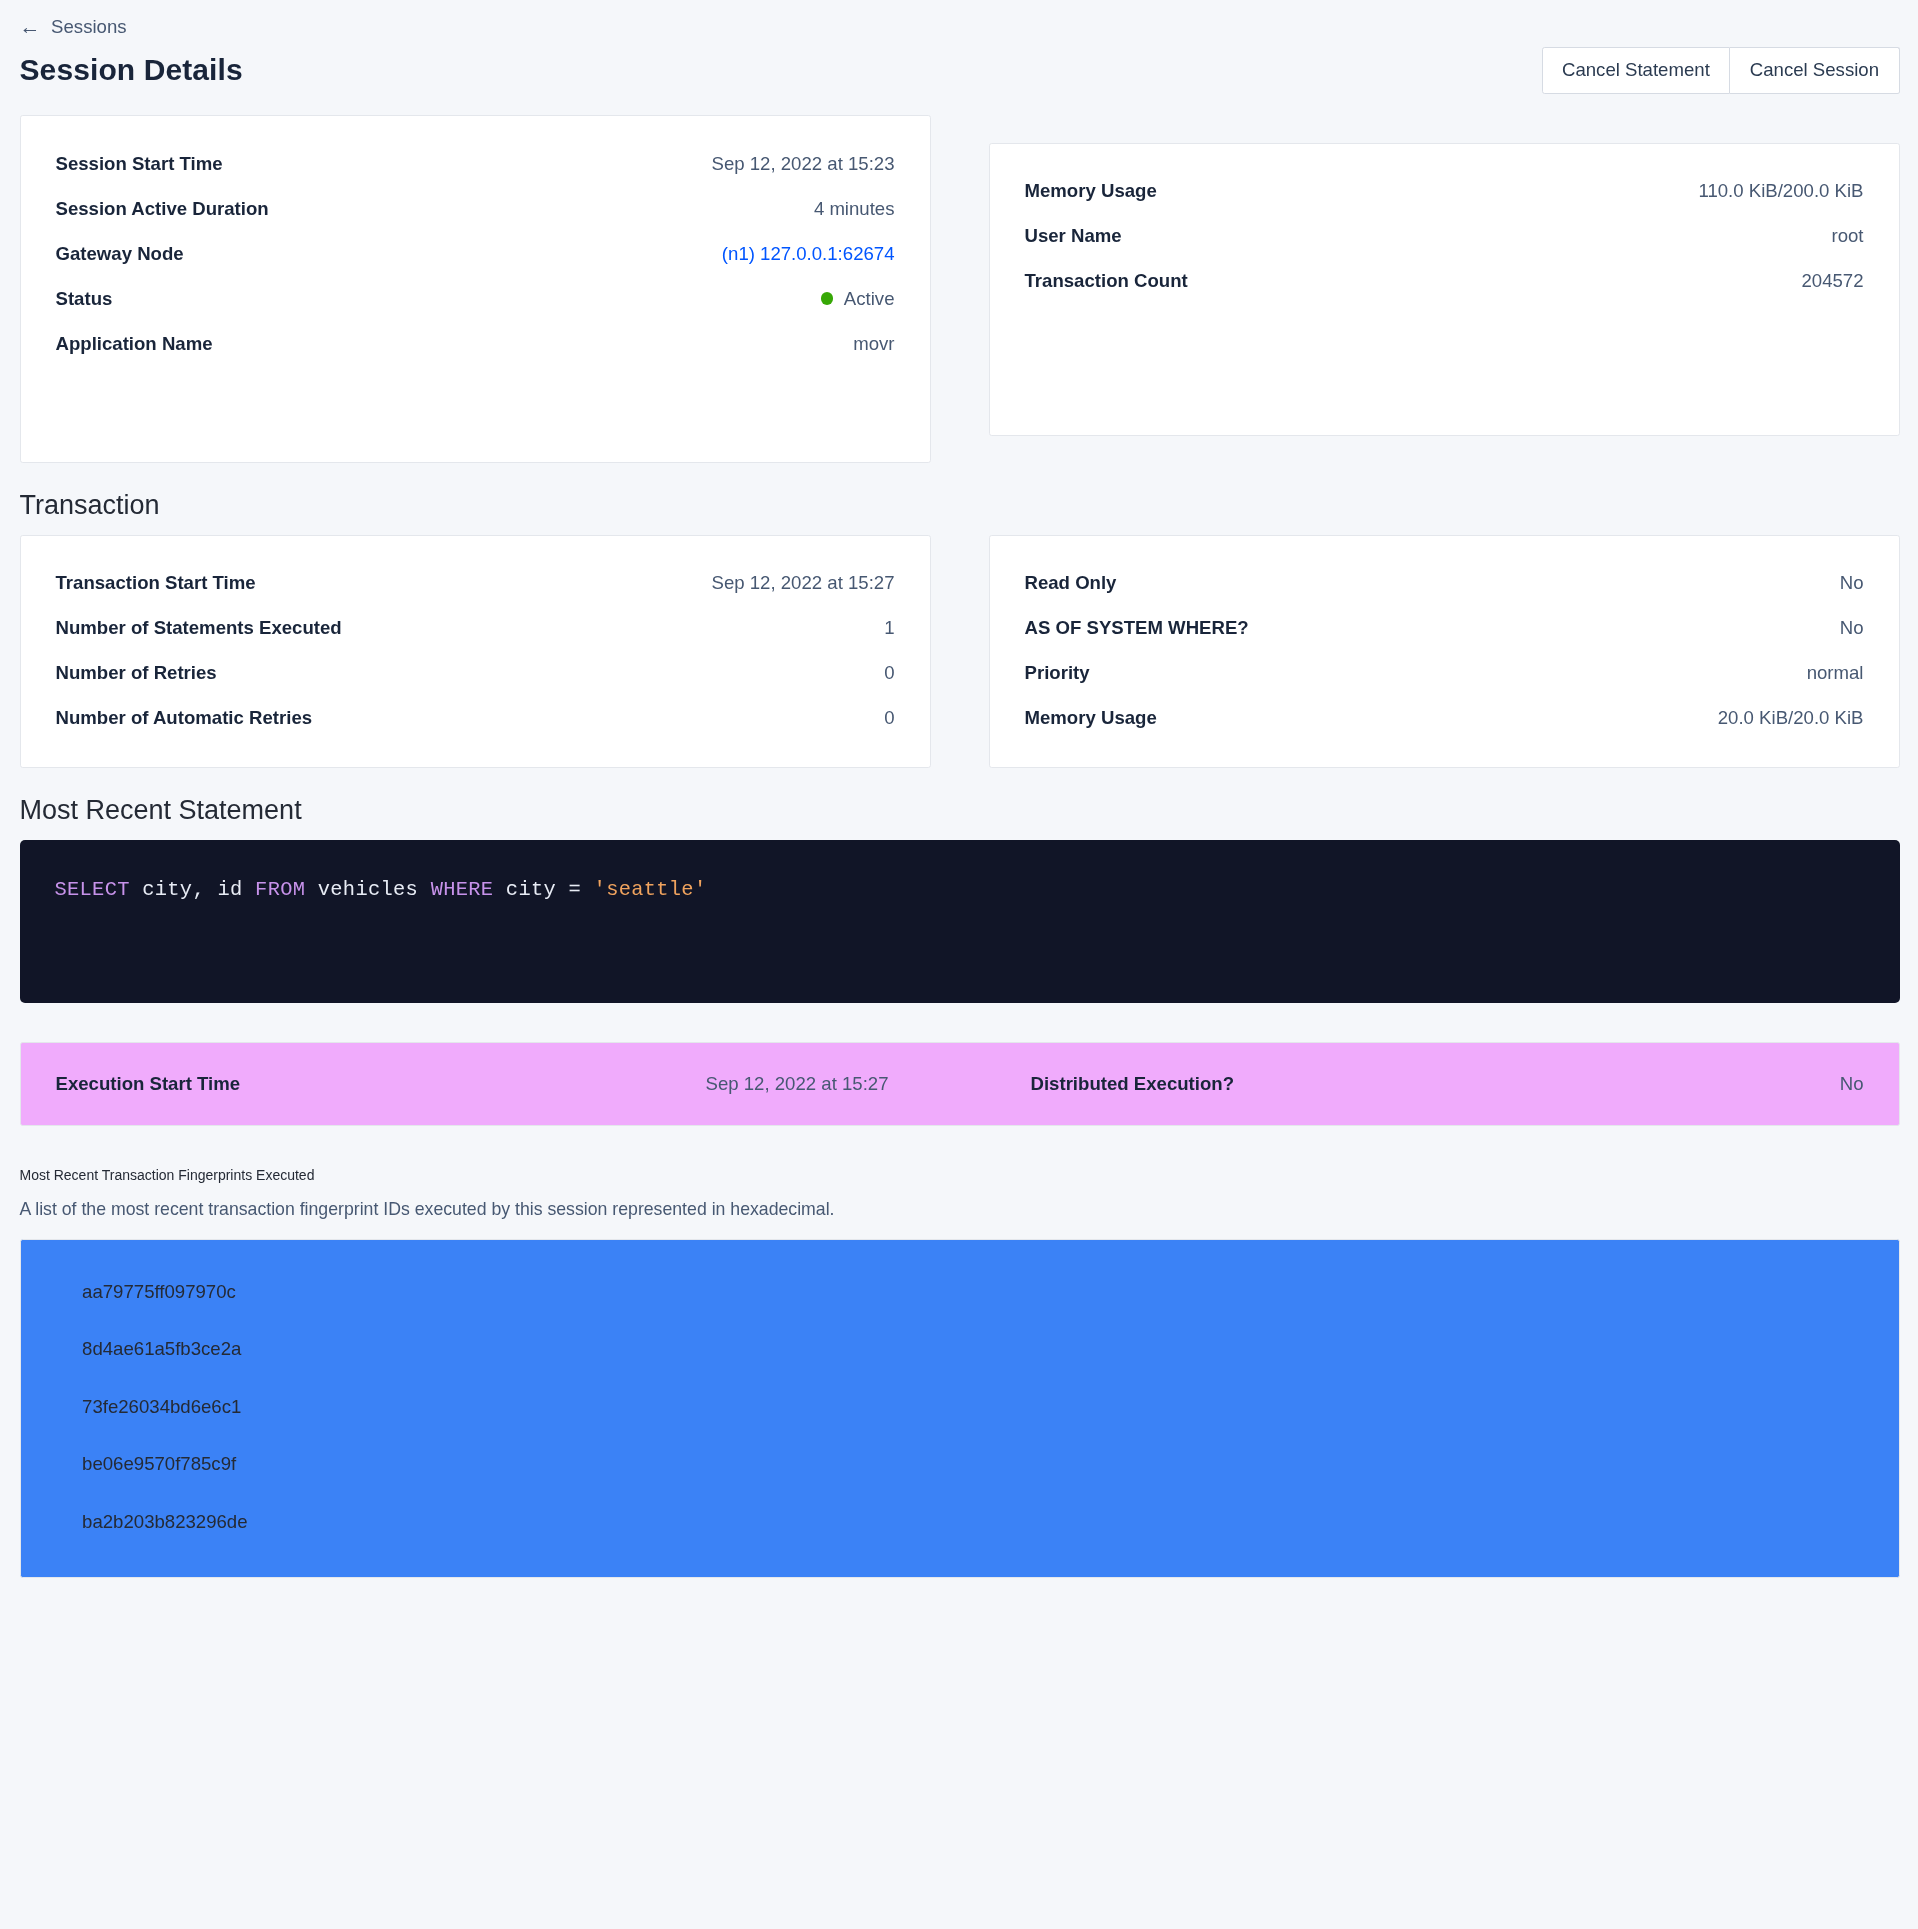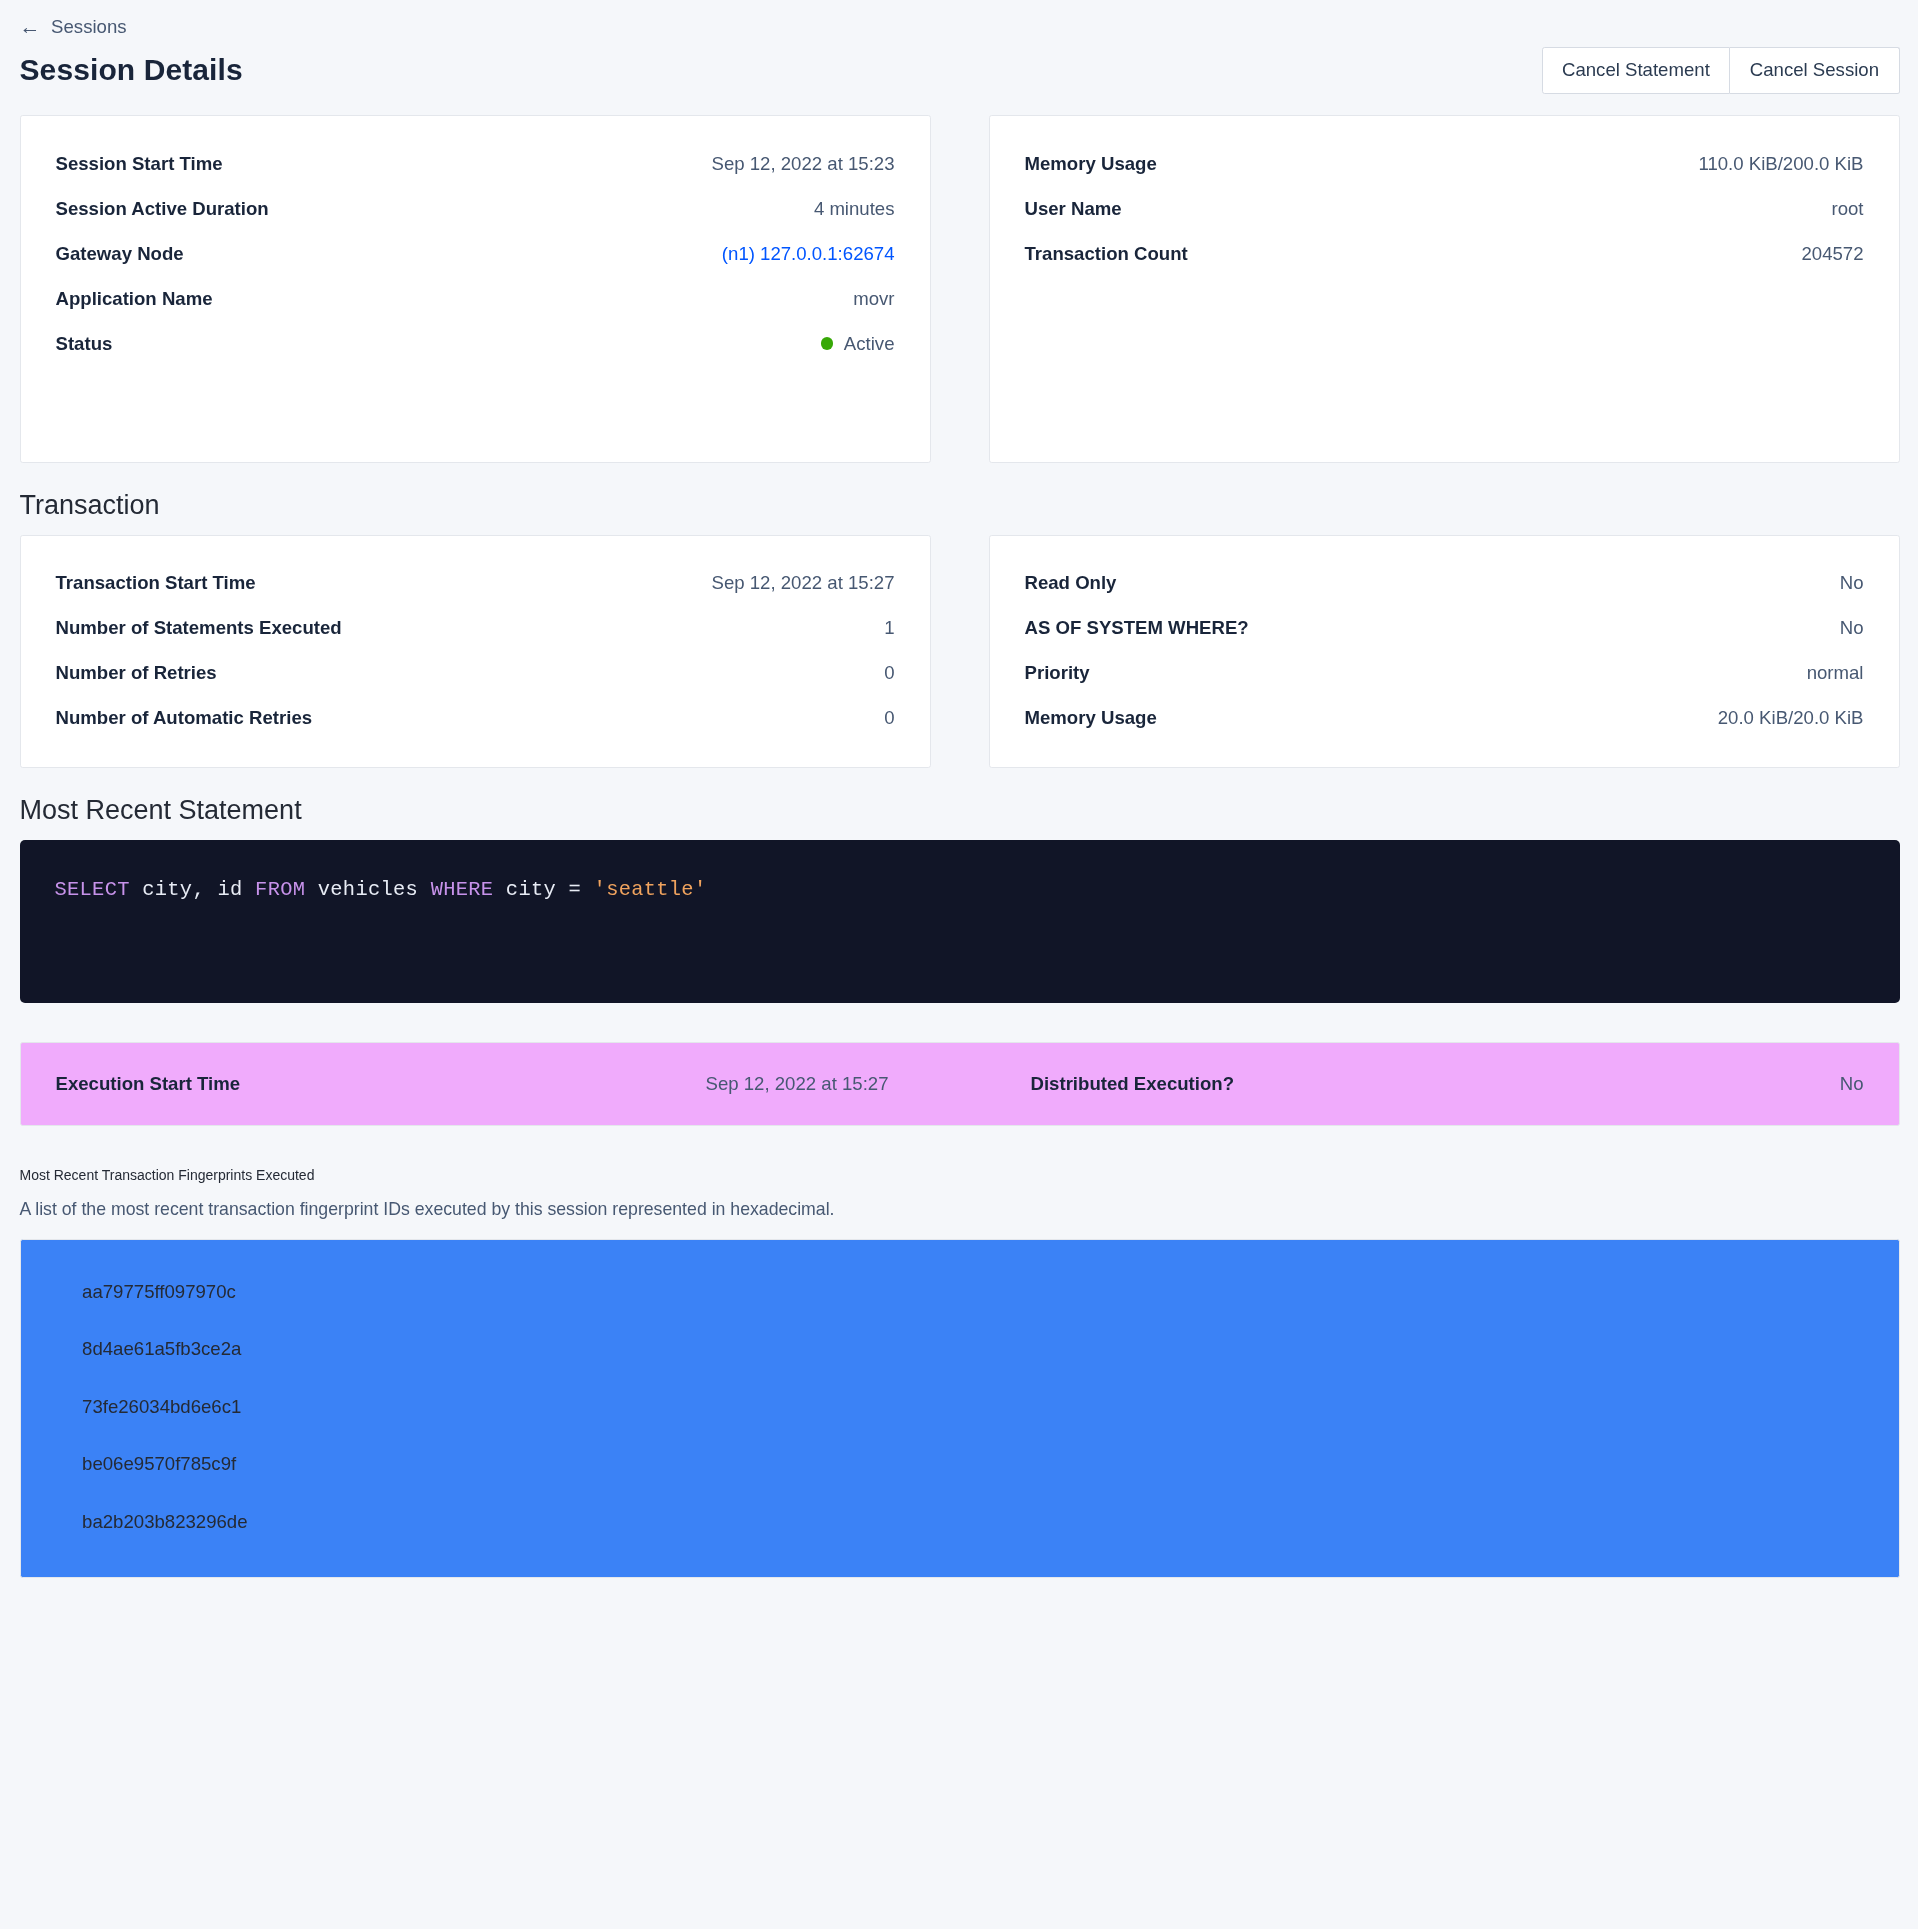--- a/index.html
+++ b/index.html
@@ -63,20 +63,21 @@
     cursor: pointer;
     line-height: 1.2;
   }
   .btn:first-child { border-radius: 2.7px 0 0 2.7px; }
   .btn:last-child { border-radius: 0 2.7px 2.7px 0; border-left: none; }
 
   .cards-row {
     display: flex;
     gap: 58px;
     margin-bottom: 20px;
+    align-items: center;
   }
   .card {
     background: #ffffff;
     border: 0.9px solid #e4e7ec;
     border-radius: 2.7px;
     flex: 1 1 0;
     padding: 25px 35px 26.6px 35px;
   }
   .card.tall { min-height: 348px; }
   .card.short { min-height: 293px; }
@@ -205,29 +206,29 @@
       </div>
       <div class="kv">
         <span class="k">Session Active Duration</span>
         <span class="v">4 minutes</span>
       </div>
       <div class="kv">
         <span class="k">Gateway Node</span>
         <span class="v link">(n1) 127.0.0.1:62674</span>
       </div>
       <div class="kv">
-        <span class="k">Application Name</span>
-        <span class="v">movr</span>
-      </div>
-      <div class="kv">
         <span class="k">Status</span>
         <span class="status-val">
           <span class="dot"></span>
           <span>Active</span>
         </span>
+      </div>
+      <div class="kv">
+        <span class="k">Application Name</span>
+        <span class="v">movr</span>
       </div>
     </div>
 
     <div class="card short">
       <div class="kv">
         <span class="k">Memory Usage</span>
         <span class="v">110.0 KiB/200.0 KiB</span>
       </div>
       <div class="kv">
         <span class="k">User Name</span>

